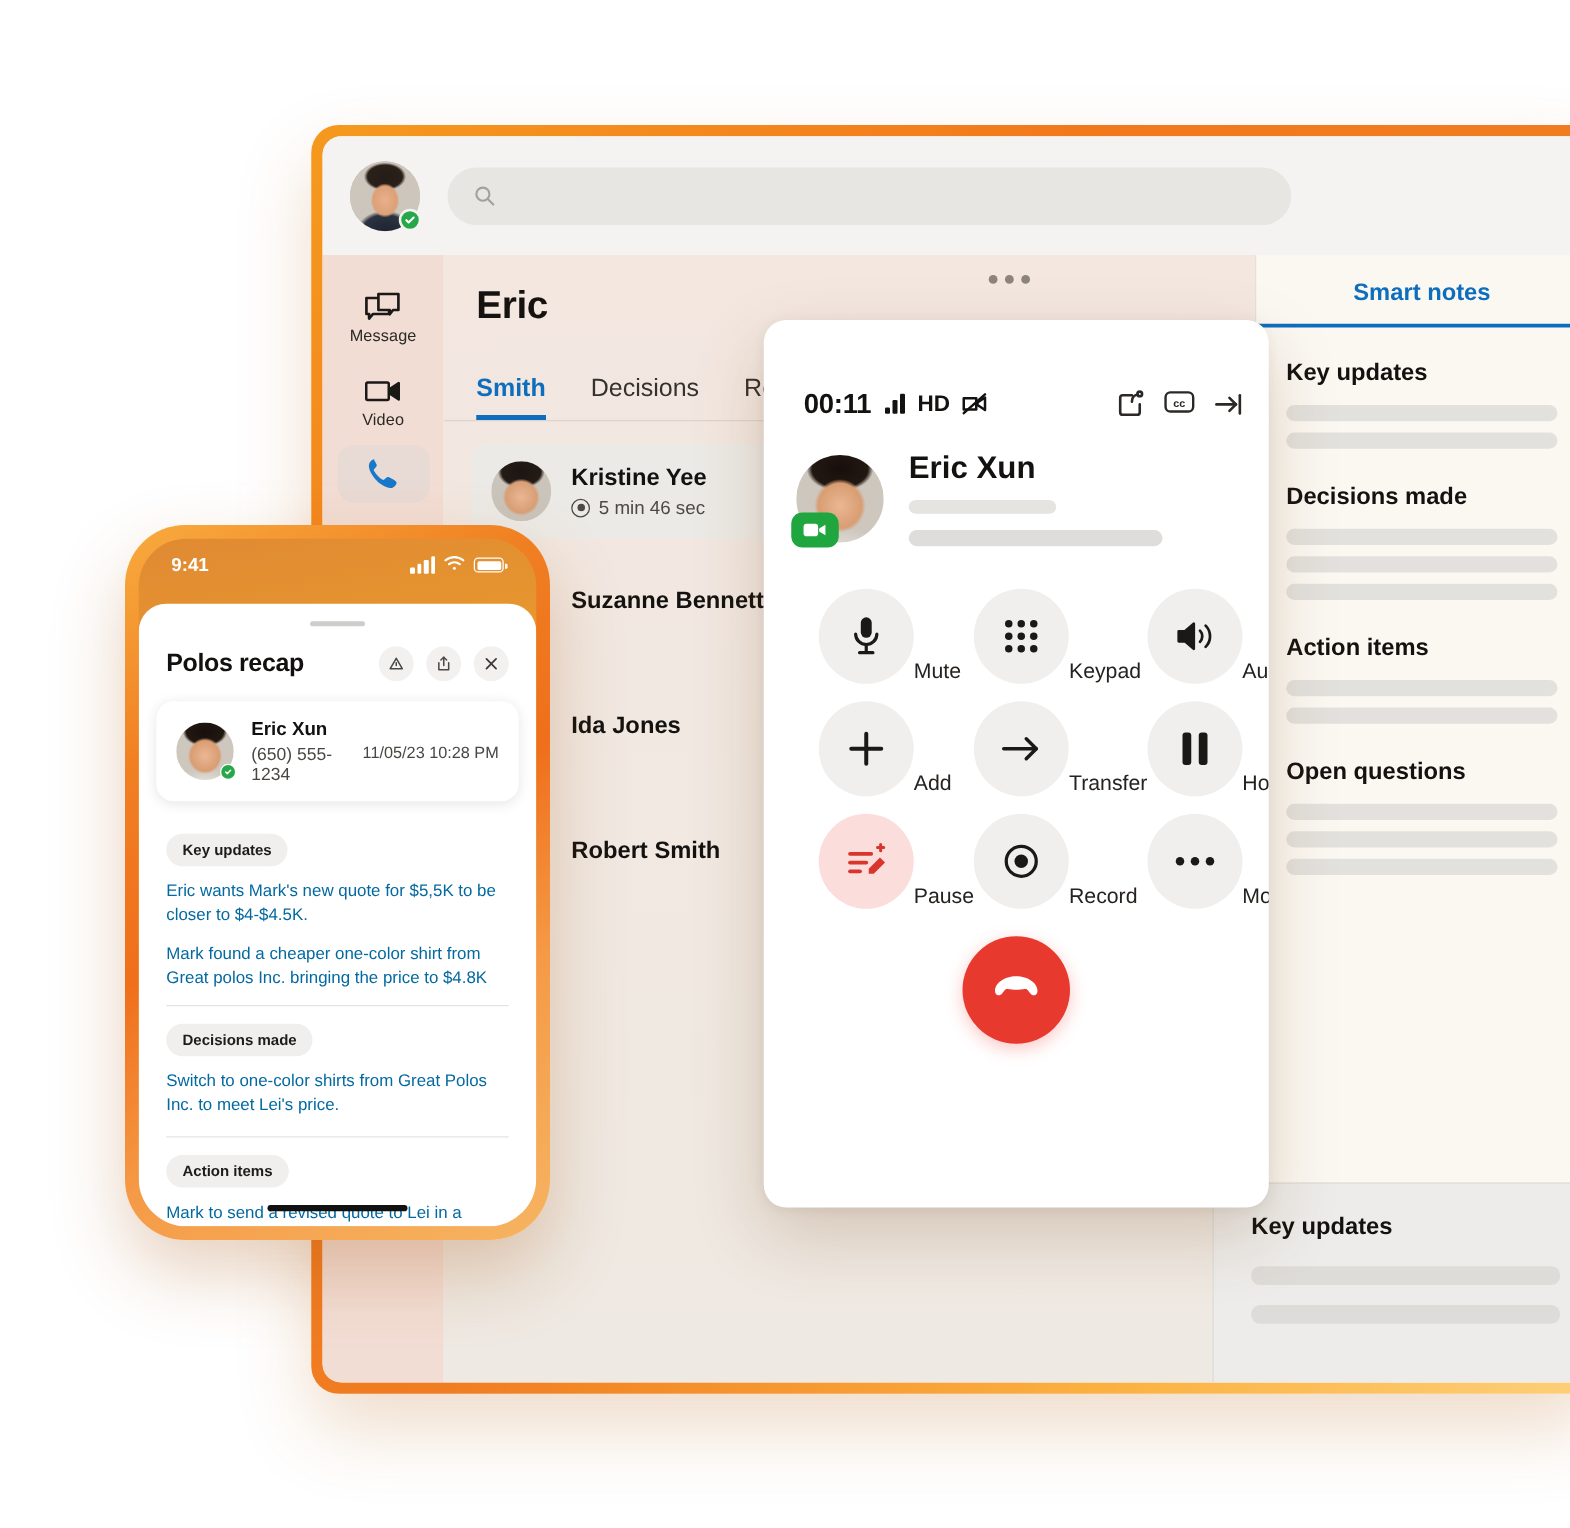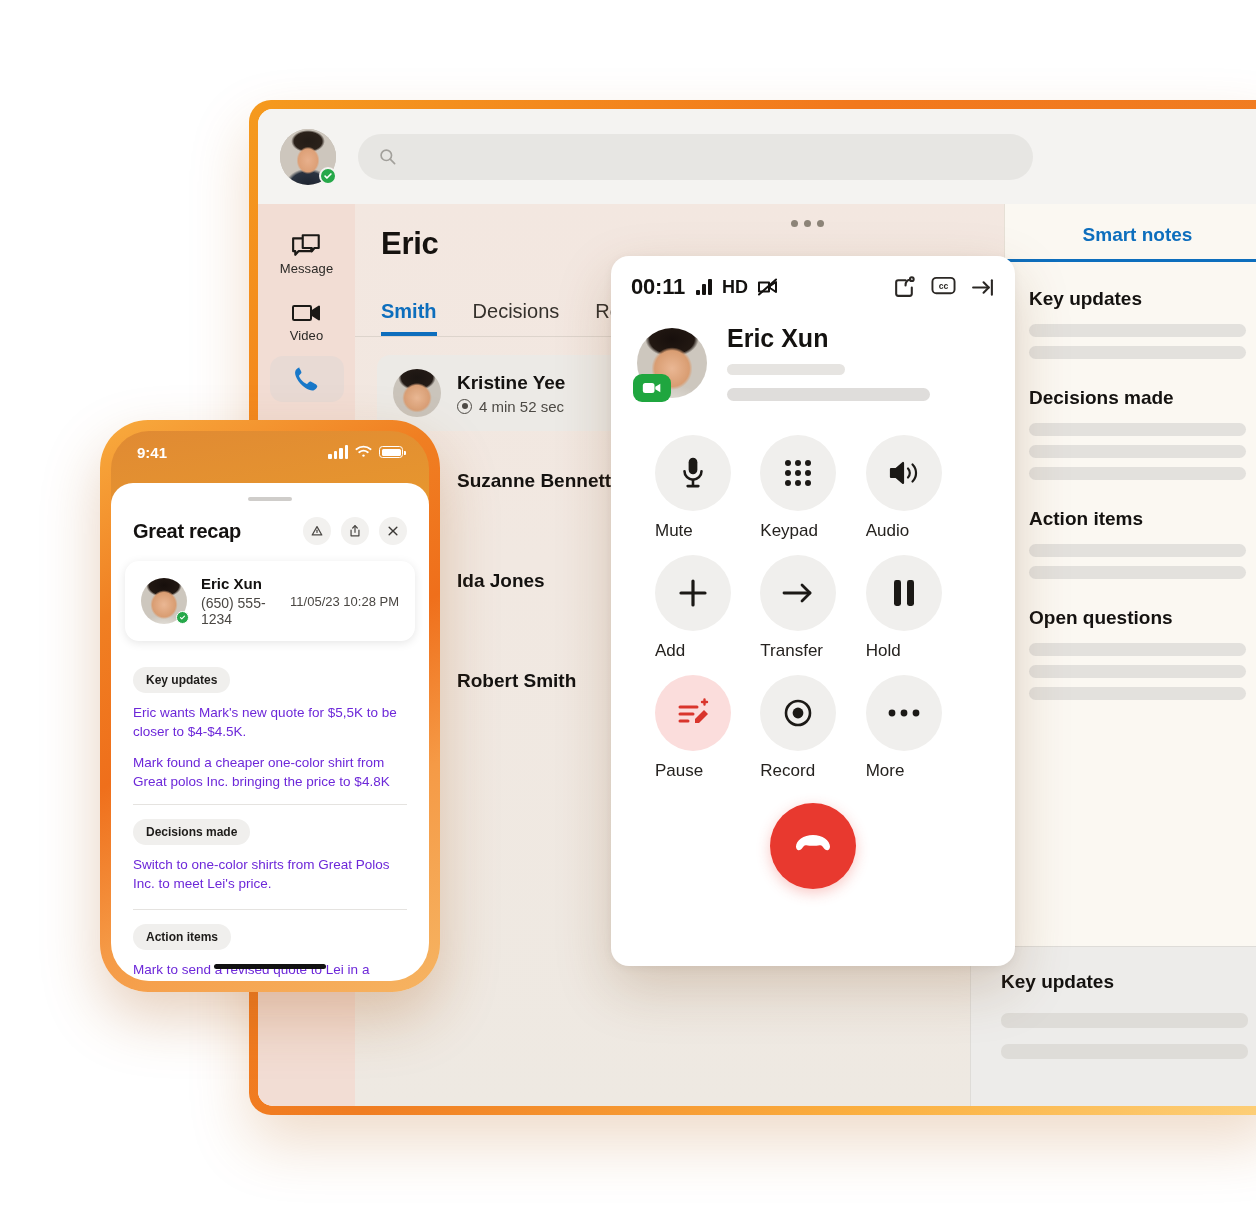--- a/index.html
+++ b/index.html
@@ -158,21 +158,21 @@
   .dt-lower-panel .skel { background:#dedcd8; height:15px; margin-bottom:16px;}
 
   
   .call-win {
     position:absolute; left: 611px; top: 256px;
     width: 404px; height: 710px;
     background:#fff; border-radius: 18px;
     box-shadow: 0 22px 55px rgba(120,70,25,.22), 0 2px 10px rgba(0,0,0,.06);
     overflow:hidden; z-index: 6;
   }
-  .cw-head { display:flex; align-items:center; padding: 18px 20px 0 20px; }
+  .cw-head { display:flex; align-items:center; padding: 18px 20px 0 32px; margin-top: 36px; }
   .cw-time { font-size:22px; font-weight:700; color:#141210; letter-spacing:-.2px;}
   .cw-bars { display:flex; align-items:flex-end; gap:2px; margin-left:11px; }
   .cw-bars i { width:4px; background:#141210; display:block; border-radius:1px;}
   .cw-bars i:nth-child(1){height:5px;} .cw-bars i:nth-child(2){height:11px;} .cw-bars i:nth-child(3){height:16px;}
   .cw-hd { font-size:18px; font-weight:700; color:#141210; margin-left:10px; }
   .cw-novid { margin-left:8px; width:24px; height:24px; }
   .cw-head-actions { margin-left:auto; display:flex; align-items:center; gap:14px; }
   .cw-head-actions .hi { width:25px; height:25px; cursor:pointer; }
 
   .cw-person { display:flex; align-items:center; gap:20px; padding: 24px 22px 0 26px; }
@@ -186,21 +186,21 @@
   .cam-badge {
     position:absolute; left:-4px; bottom:-4px; width:38px;height:28px;border-radius:9px;
     background:#1fa63f; display:flex; align-items:center; justify-content:center;
   }
   .cam-badge svg { width:20px;height:14px; }
   .cw-name { font-size:25px; font-weight:700; color:#141210; }
   .cw-sk1 { width:118px; height:11px; border-radius:6px; background:#e6e4e1; margin-top:11px;}
   .cw-sk2 { width:203px; height:13px; border-radius:7px; background:#dfdddа; background:#dfdddb; margin-top:13px;}
 
   .cw-grid { display:grid; grid-template-columns: repeat(3, 1fr); row-gap: 14px; padding: 34px 44px 0 44px; }
-  .cbtn { display:flex; flex-direction:column; align-items:flex-start; gap:10px; cursor:pointer; }
+  .cbtn { display:flex; flex-direction:row; align-items:flex-end; gap:0; cursor:pointer; }
   .cbtn .circle {
     width:76px;height:76px;border-radius:50%; background:#f0efed;
     display:flex;align-items:center;justify-content:center;
   }
   .cbtn.pause .circle { background:#fbdddc; }
   .cbtn .lab { font-size:17px; color:#25221f; }
   .end-wrap { display:flex; justify-content:center; margin-top: 22px; }
   .end-btn {
     width:86px;height:86px;border-radius:50%; background:#e8392f;
     display:flex;align-items:center;justify-content:center; cursor:pointer;
@@ -264,21 +264,21 @@
   .cc-ava .mini-check svg{width:7px;height:7px;}
   .cc-name { font-size:15px; font-weight:700; color:#131110; }
   .cc-phone { font-size:14px; color:#4a4743; margin-top:3px;}
   .cc-date { margin-left:auto; font-size:13px; color:#4a4743; white-space:nowrap;}
 
   .recap-body { padding: 12px 22px 0 22px; }
   .chip {
     display:inline-block; background:#f0efed; border-radius:14px;
     padding:6px 13px; font-size:12px; font-weight:700; color:#1e1c1a; margin: 14px 0 10px 0;
   }
-  .recap-p { font-size:13.5px; line-height:1.42; color:#6d28d9; margin-bottom:12px;}
+  .recap-p { font-size:13.5px; line-height:1.42; color:#0369a1; margin-bottom:12px;}
   .recap-div { height:1px; background:#e5e3e0; margin: 6px 0 0 0;}
   .home-ind { position:absolute; left:50%; transform:translateX(-50%); bottom:12px; width:112px;height:5px;border-radius:3px;background:#111;}
 </style>
 </head>
 <body>
 
 <div class="desktop-frame">
   <div class="desktop-inner">
 
     <div class="dt-topbar">
@@ -349,21 +349,21 @@
 
         <div class="call-list">
           <div class="call-row active">
             <span class="ca"></span>
             <div>
               <div class="cname">Kristine Yee</div>
               <div class="cmeta">
                 <span class="rec-dot">
                     <i></i>
                   </span>
-                <span>4 min 52 sec</span>
+                <span>5 min 46 sec</span>
               </div>
             </div>
           </div>
 
           <div class="call-row" style="padding-top:26px;padding-bottom:26px;">
             <span class="ca" style="visibility:hidden"></span>
             <div class="cname">Suzanne Bennett</div>
           </div>
 
           <div class="call-row" style="padding-top:26px;padding-bottom:26px;">
@@ -610,21 +610,21 @@
           </svg>
         </span>
         <span class="sb-batt"></span>
       </span>
     </div>
 
     <div class="sheet">
       <div class="grabber"></div>
 
       <div class="sheet-head">
-        <div class="sheet-title">Great recap</div>
+        <div class="sheet-title">Polos recap</div>
         <div class="sheet-actions">
           <span class="sact">
             <svg viewBox="0 0 16 16" fill="none" stroke="#4b4845" stroke-width="1.4" stroke-linejoin="round">
               <path d="M8 3 L13.5 12.5 H2.5 Z"></path>
                 <line x1="8" y1="7" x2="8" y2="9.6" stroke-linecap="round"></line>
             </svg>
           </span>
           <span class="sact">
             <svg viewBox="0 0 16 16" fill="none" stroke="#4b4845" stroke-width="1.4" stroke-linecap="round" stroke-linejoin="round">
               <path d="M3.5 7v6.5h9V7"></path>

